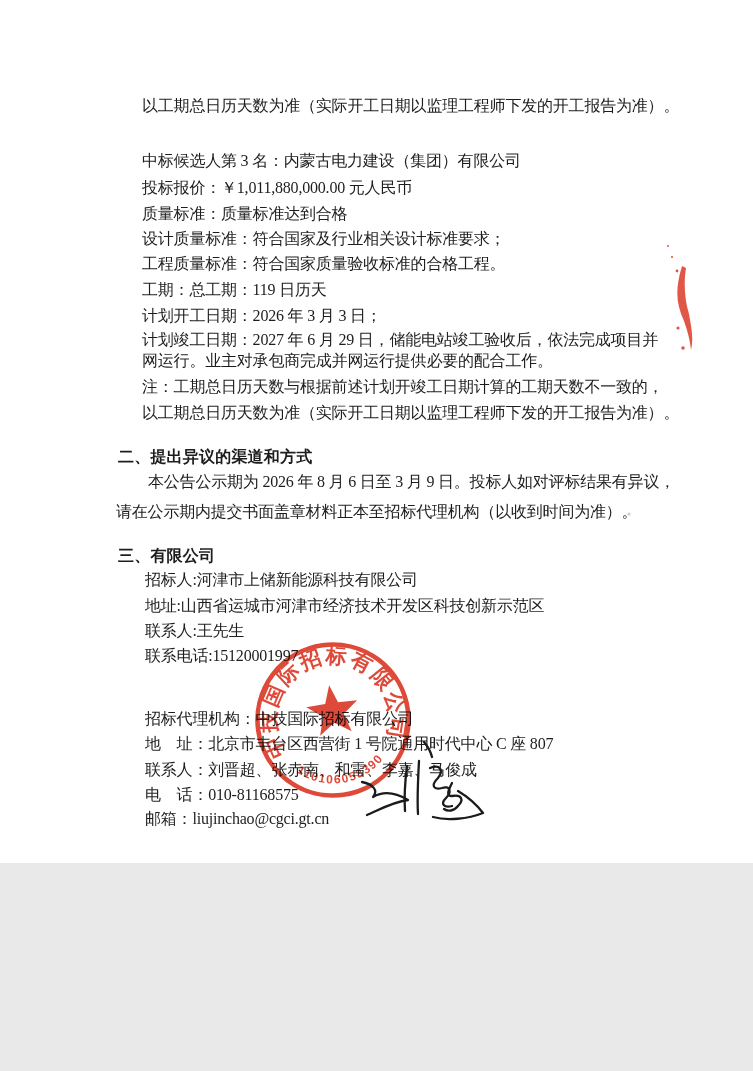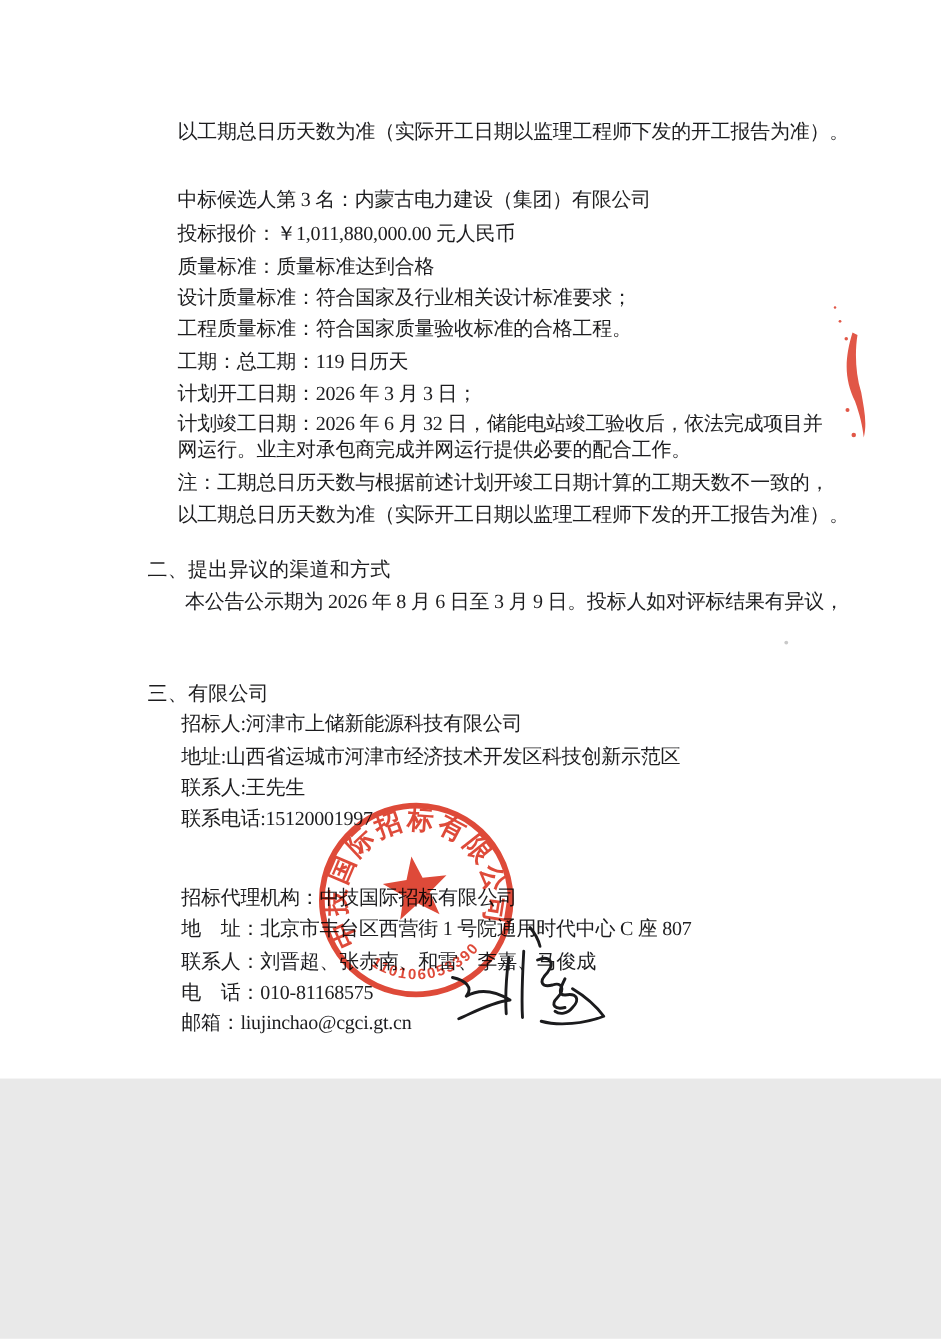--- a/index.html
+++ b/index.html
@@ -6,47 +6,48 @@
   body{background:#e9e9e9;font-family:"Liberation Serif","DejaVu Serif",serif;}
   .page{
     position:relative;width:753px;height:863px;margin:0 auto;
     background:#ffffff;overflow:hidden;
   }
   .line{
     position:absolute;white-space:pre;font-size:16px;color:#1d1d1f;
     font-family:"Liberation Serif","DejaVu Serif",serif;
     letter-spacing:-0.2px;line-height:20px;
   }
-  .bold{font-weight:normal;letter-spacing:0.2px;}
+  .bold{font-weight:bold;letter-spacing:0.2px;}
   .overlay{position:absolute;left:0;top:0;pointer-events:none;}
   .seal-layer{mix-blend-mode:multiply;opacity:0.92;}
   .seal-arc-text{font-family:"Liberation Serif","DejaVu Serif",serif;font-weight:bold;font-size:21px;letter-spacing:2.5px;}
   .seal-code-text{font-family:"Liberation Sans","DejaVu Sans",sans-serif;font-weight:bold;font-size:12px;letter-spacing:1.5px;}
   .signature path{fill:none;stroke:#1b1b1d;stroke-width:2.3;stroke-linecap:round;stroke-linejoin:round;}
 </style>
 </head>
 <body>
 
 <div class="page">
 
   <div class="line" style="left:142px;top:96px">以工期总日历天数为准（实际开工日期以监理工程师下发的开工报告为准）。</div>
   <div class="line" style="left:142px;top:151px">中标候选人第 3 名：内蒙古电力建设（集团）有限公司</div>
   <div class="line" style="left:142px;top:178px">投标报价：￥1,011,880,000.00 元人民币</div>
   <div class="line" style="left:142px;top:204px">质量标准：质量标准达到合格</div>
   <div class="line" style="left:142px;top:254px">工程质量标准：符合国家质量验收标准的合格工程。</div>
   <div class="line" style="left:142px;top:229px">设计质量标准：符合国家及行业相关设计标准要求；</div>
   <div class="line" style="left:142px;top:280px">工期：总工期：119 日历天</div>
   <div class="line" style="left:142px;top:306px">计划开工日期：2026 年 3 月 3 日；</div>
-  <div class="line" style="left:142px;top:330px">计划竣工日期：2026 年 6 月 32 日，储能电站竣工验收后，依法完成项目并</div>
+  <div class="line" style="left:142px;top:330px">计划竣工日期：2027 年 6 月 29 日，储能电站竣工验收后，依法完成项目并</div>
   <div class="line" style="left:142px;top:377px">注：工期总日历天数与根据前述计划开竣工日期计算的工期天数不一致的，</div>
   <div class="line" style="left:142px;top:351px">网运行。业主对承包商完成并网运行提供必要的配合工作。</div>
   <div class="line" style="left:142px;top:403px">以工期总日历天数为准（实际开工日期以监理工程师下发的开工报告为准）。</div>
 
   <div class="line bold" style="left:118px;top:447px">二、提出异议的渠道和方式</div>
   <div class="line" style="left:148px;top:472px">本公告公示期为 2026 年 8 月 6 日至 3 月 9 日。投标人如对评标结果有异议，</div>
+  <div class="line" style="left:116px;top:502px">请在公示期内提交书面盖章材料正本至招标代理机构（以收到时间为准）。</div>
 
   <div class="line bold" style="left:118px;top:546px">三、有限公司</div>
   <div class="line" style="left:145px;top:596px">地址:山西省运城市河津市经济技术开发区科技创新示范区</div>
   <div class="line" style="left:145px;top:570px">招标人:河津市上储新能源科技有限公司</div>
   <div class="line" style="left:145px;top:621px">联系人:王先生</div>
   <div class="line" style="left:145px;top:646px">联系电话:15120001997</div>
 
   <div class="line" style="left:145px;top:709px">招标代理机构：中技国际招标有限公司</div>
   <div class="line" style="left:145px;top:734px">地　址：北京市丰台区西营街 1 号院通用时代中心 C 座 807</div>
   <div class="line" style="left:145px;top:760px">联系人：刘晋超、张赤南、和雷、李嘉、马俊成</div>

